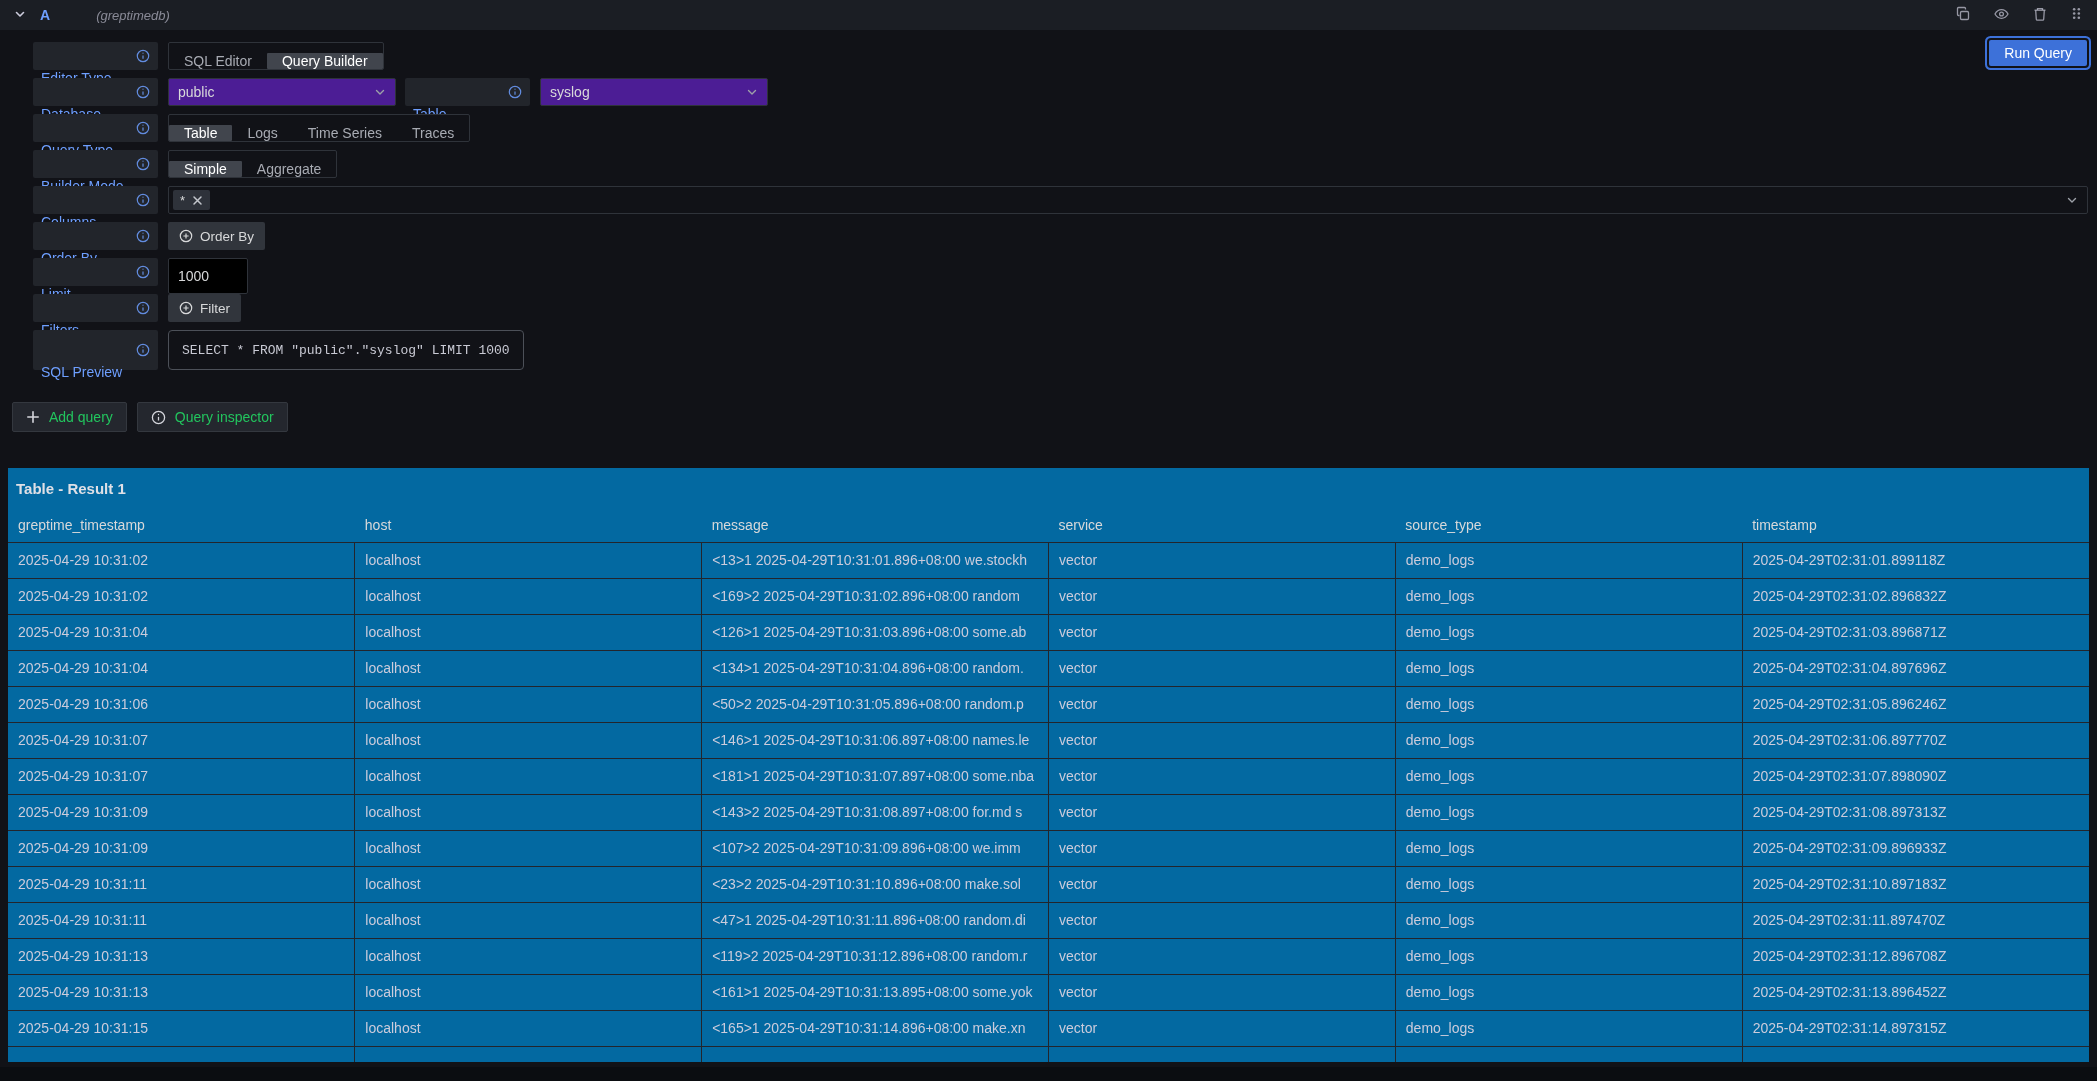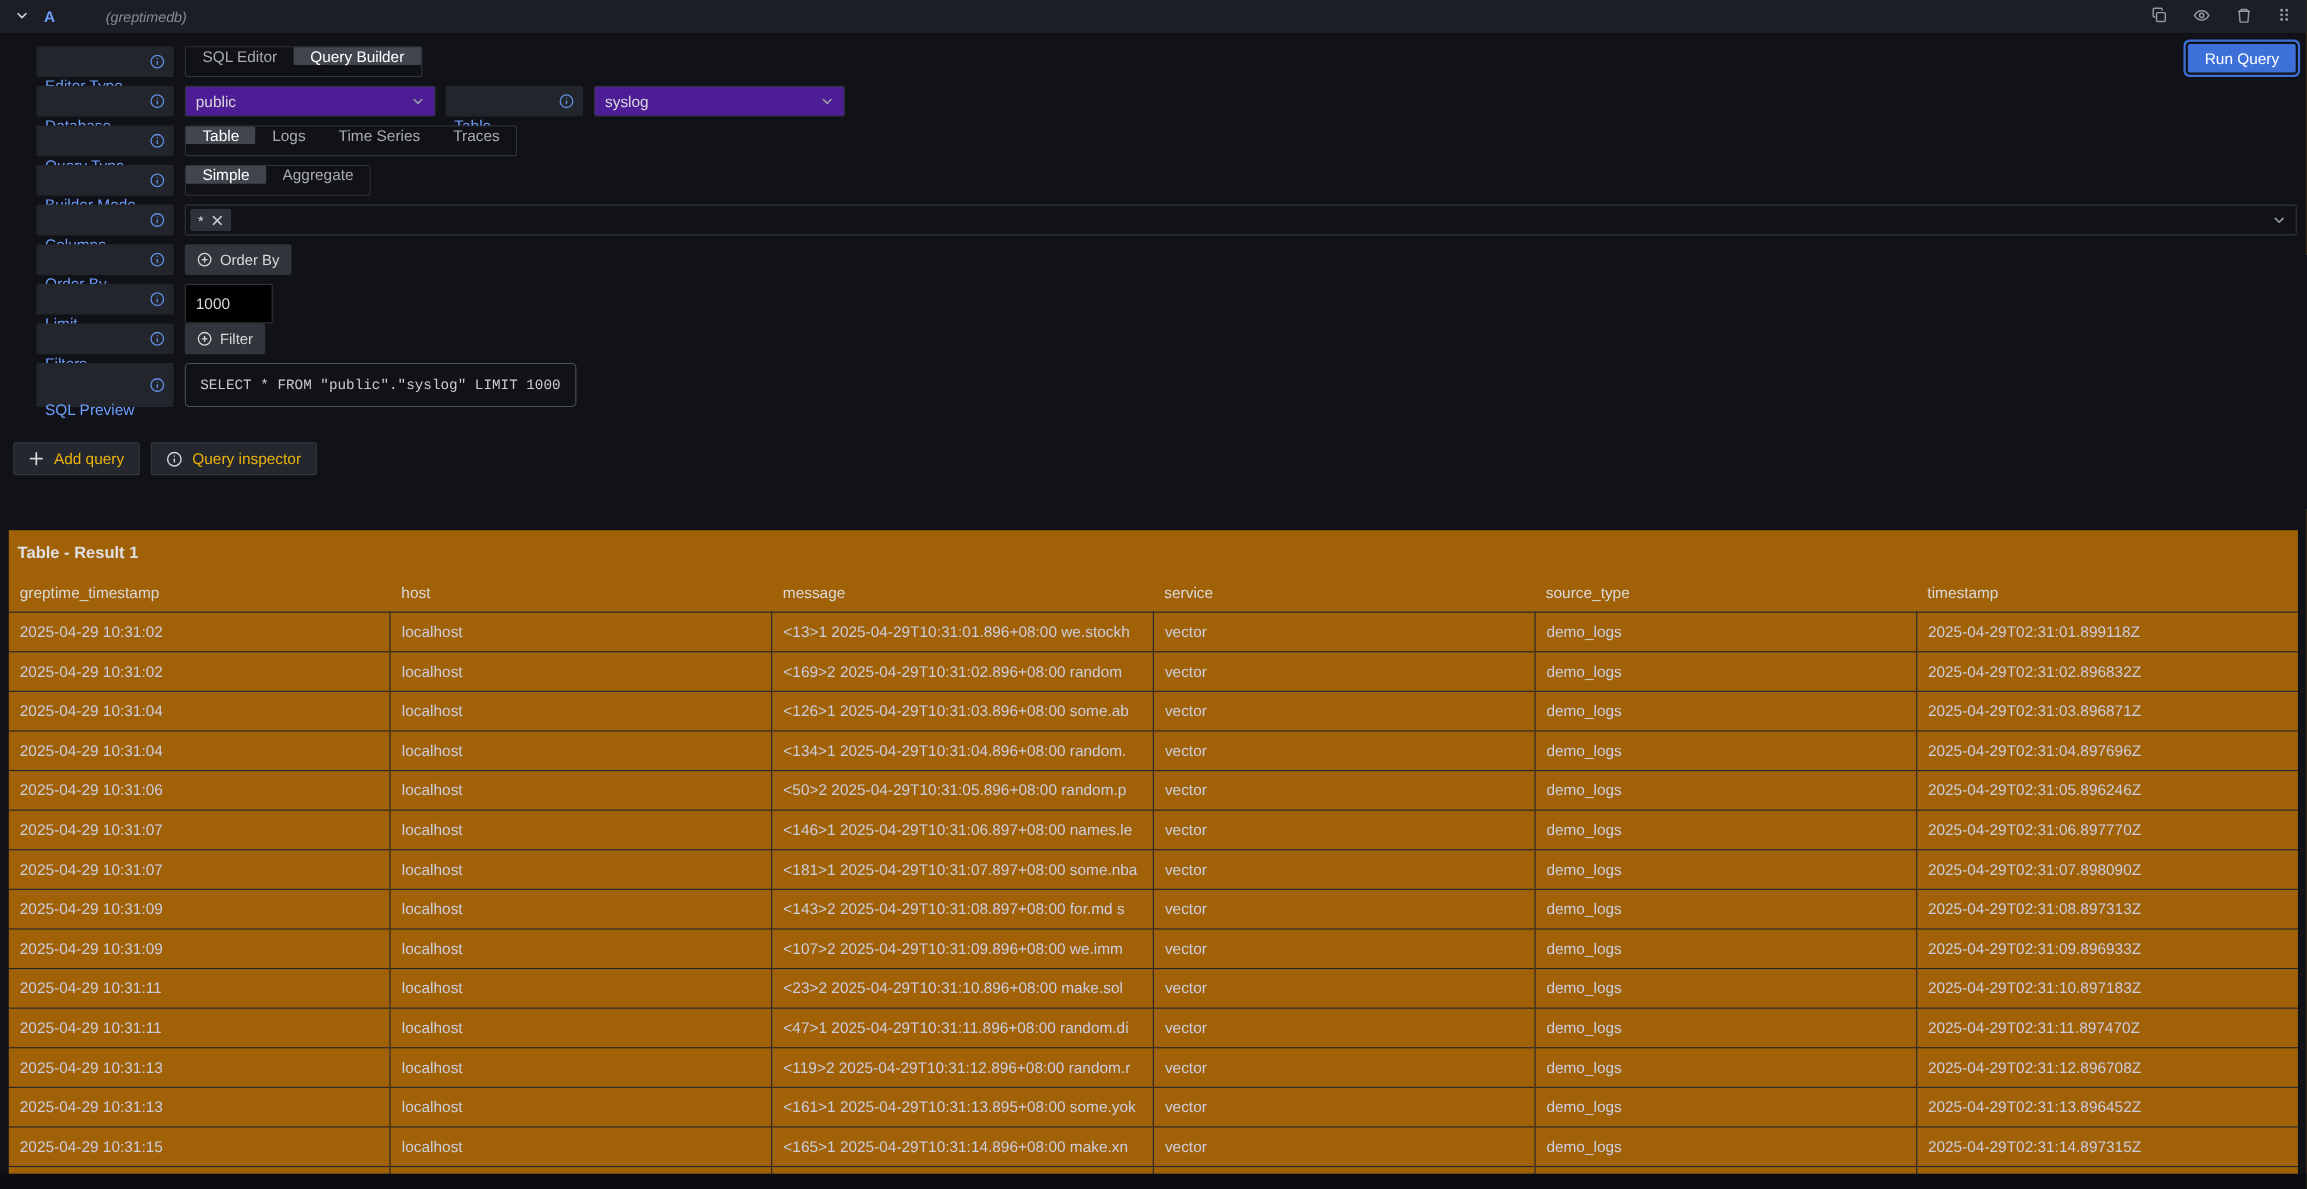--- a/index.html
+++ b/index.html
@@ -39,21 +39,21 @@
   .inline-label {
     width:125px; min-width:125px; background:#22252b; border-radius:2px;
     display:flex; align-items:center; justify-content:space-between;
     padding:0 8px; color:#6e9fff; font-size:14px; font-weight:500;
   }
   .inline-label .lbl-txt { white-space:nowrap;margin-top:44px; }
   .info-icon { display:flex; color:#6e9fff; opacity:.85; cursor:pointer; }
   .field-control { margin-left:10px; display:flex; align-items:stretch; }
 
   .radio-group {
-    display:inline-flex; align-items:flex-start; height:28px;
+    display:inline-flex; align-items:flex-end; height:28px;
     background:#111217; border:1px solid #2f333a; border-radius:2px;
   }
   .radio-opt {
     border:none; background:transparent; color:#a8abb3; font-size:14px;
     padding:0 15px; cursor:pointer; border-radius:1px; white-space:nowrap;
     font-family:"Liberation Sans", sans-serif;
   }
   .radio-opt.selected { background:#41454d; color:#ffffff; font-weight:500; }
 
   .select-box {
@@ -94,30 +94,30 @@
     border:1px solid #4c5058; border-radius:4px; padding:0 13px;
     display:inline-flex; align-items:center;
     font-family:"Liberation Mono", monospace; font-size:13px; color:#c9cad4;
     white-space:nowrap;
   }
 
   
   .editor-actions { margin:32px 0 0 12px; display:flex; gap:10px; }
   .secondary-btn {
     height:30px; background:#24272e; border:1px solid #34383f; border-radius:2px;
-    color:#eab308; font-size:14px; font-weight:500; padding:0 13px;
+    color:#22c55e; font-size:14px; font-weight:500; padding:0 13px;
     display:inline-flex; align-items:center; gap:9px; cursor:pointer;
     font-family:"Liberation Sans", sans-serif;
   }
   .secondary-btn .bi { display:flex; color:#d5d6dc; }
 
   
   .result-panel {
-    position:absolute; top:482px; left:8px; right:8px; height:594px;
-    background:#a16207; overflow:hidden;
+    position:absolute; top:468px; left:8px; right:8px; height:594px;
+    background:#0369a1; overflow:hidden;
   }
   .panel-title {
     height:40px; display:flex; align-items:center; padding:0 8px;
     font-size:15px; font-weight:600; color:#dfe0e6;
   }
   .result-table { width:100%; border-collapse:collapse; table-layout:fixed; }
   .result-table th {
     height:34px; text-align:left; padding:0 10px; font-size:14px; font-weight:500;
     color:#d8d9da; white-space:nowrap; overflow:hidden; cursor:pointer;
   }

